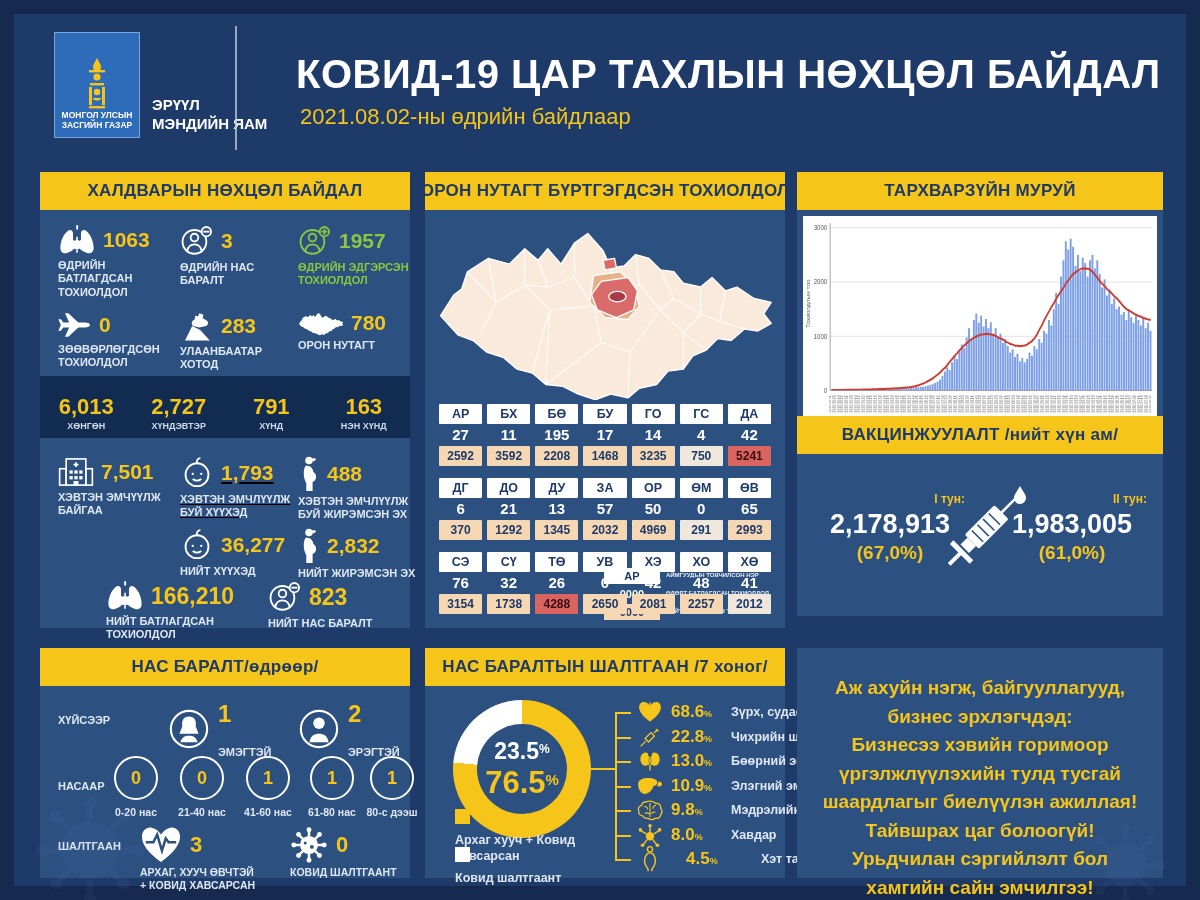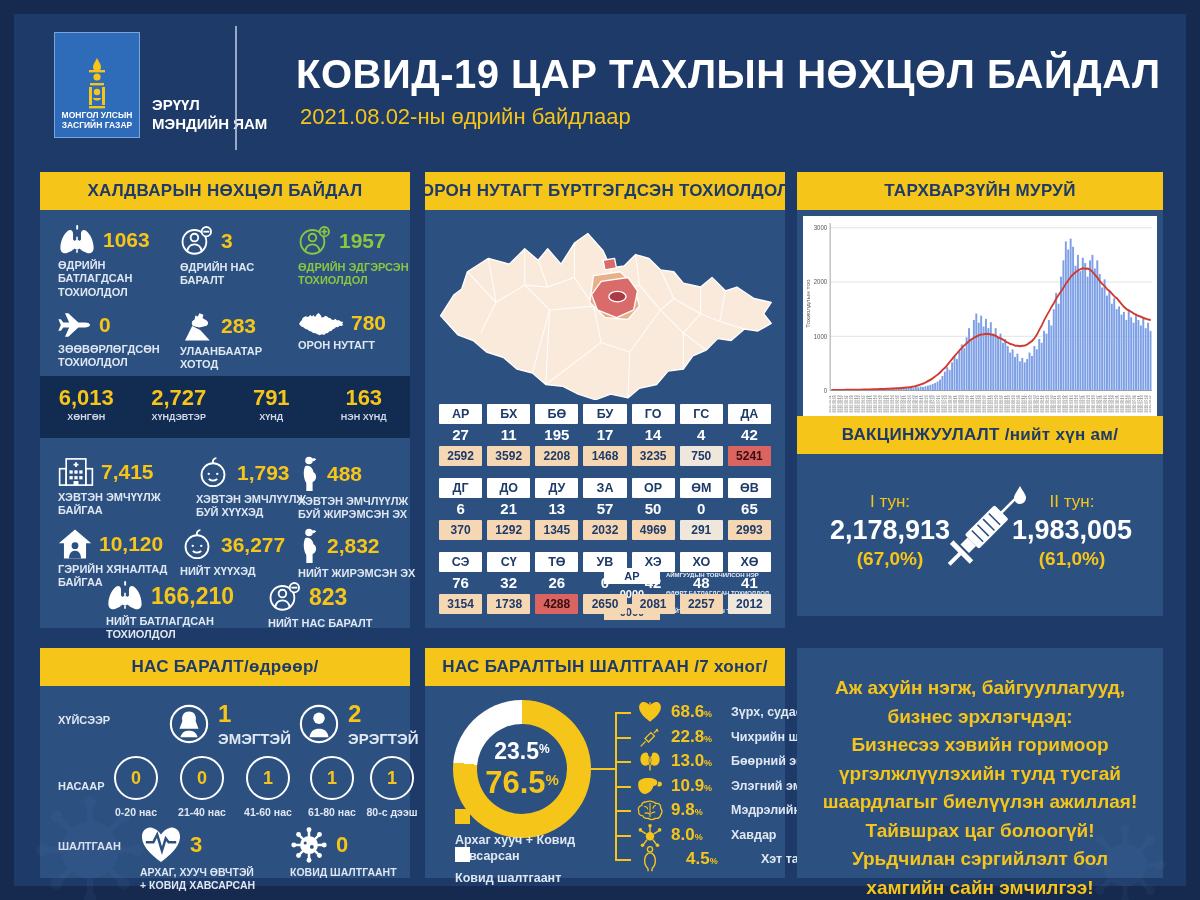--- a/index.html
+++ b/index.html
@@ -27,21 +27,21 @@
   
   .stat{position:absolute;width:118px;}
   .stat-top{display:flex;align-items:center;gap:7px;}
   .icon{display:inline-flex;align-items:center;justify-content:center;color:#fff;}
   .icon svg{display:block;}
   .stat-value{font-weight:bold;font-size:21px;color:var(--yellow);}
   .stat-label{margin-top:3px;font-weight:bold;font-size:11px;line-height:1.22;color:var(--label);}
   .green .stat-value,.green .stat-label{color:var(--green);}
   .green .icon{color:var(--green);}
   .severity{position:absolute;left:0;right:0;background:var(--panel-dark);display:flex;}
-  .sev-item{flex:1;text-align:center;padding-top:9px;}
+  .sev-item{flex:1;text-align:center;padding-top:18px;}
   .sev-value{color:var(--yellow);font-weight:bold;font-size:22px;}
   .sev-label{color:#cfd9ea;font-weight:bold;font-size:9px;margin-top:1px;}
   
   .region-row{position:absolute;left:14px;right:14px;display:grid;grid-template-columns:repeat(7,1fr);gap:5px;}
   .r-cell{text-align:center;}
   .r-code{background:#fff;color:var(--navy);font-weight:bold;font-size:12.5px;padding:3px 0;border-radius:1px;}
   .r-daily{color:#fff;font-weight:bold;font-size:15px;padding:2px 0 3px;}
   .r-total{background:var(--peach);color:var(--navy);font-weight:bold;font-size:12px;padding:3px 0;border-radius:1px;}
   .r-total.red{background:var(--red);color:#3a0d12;}
   .r-total.light{background:var(--peach-light);}
@@ -49,28 +49,28 @@
   .leg-row{display:flex;align-items:center;gap:6px;margin-top:4px;}
   .leg-sample{width:56px;text-align:center;font-weight:bold;font-size:11px;}
   .leg-sample.code{background:#fff;color:var(--navy);padding:2px 0;}
   .leg-sample.daily{color:#fff;}
   .leg-sample.total{background:var(--peach);color:var(--navy);padding:2px 0;}
   .leg-label{font-weight:bold;font-size:6px;line-height:1.3;text-transform:uppercase;}
   
   .chart-box{position:absolute;left:6px;right:6px;top:44px;bottom:6px;background:#fff;}
   
   .dose{position:absolute;text-align:center;}
-  .dose-label{color:var(--yellow);font-weight:normal;font-size:17px;}
+  .dose-label{color:var(--yellow);font-weight:bold;font-size:12px;text-align:right;}
   .dose-value{color:#fff;font-weight:bold;font-size:27px;margin-top:3px;}
   .dose-pct{color:var(--yellow);font-weight:bold;font-size:19px;margin-top:2px;}
   
   .row-label{position:absolute;left:18px;color:var(--label);font-weight:bold;font-size:11px;}
   .sex-item{position:absolute;display:flex;align-items:center;gap:8px;}
   .sex-value{color:var(--yellow);font-weight:bold;font-size:24px;}
-  .sex-label{color:var(--label);font-weight:bold;font-size:15px;margin-top:2px;}
+  .sex-label{color:var(--label);font-weight:bold;font-size:11px;margin-top:18px;}
   .age-item{position:absolute;width:62px;text-align:center;}
   .age-circle{width:44px;height:44px;border:2.5px solid #fff;border-radius:50%;margin:0 auto;
     display:flex;align-items:center;justify-content:center;color:var(--yellow);font-weight:bold;font-size:18px;}
   .age-label{color:var(--label);font-weight:bold;font-size:10.5px;margin-top:6px;line-height:1.2;}
   .cause-item{position:absolute;}
   .cause-top{display:flex;align-items:center;gap:8px;}
   .cause-value{color:var(--yellow);font-weight:bold;font-size:22px;}
   .cause-label{color:var(--label);font-weight:bold;font-size:10.5px;line-height:1.25;margin-top:2px;}
   
   .donut{position:absolute;border-radius:50%;}
@@ -244,25 +244,25 @@
               <rect x="14" y="17" width="4" height="4"></rect>
               <rect x="20" y="17" width="4" height="4"></rect>
               <rect x="26" y="17" width="4" height="4"></rect>
               <rect x="14" y="24" width="4" height="4"></rect>
               <rect x="20" y="24" width="4" height="4"></rect>
               <rect x="26" y="24" width="4" height="4"></rect>
               <rect x="19" y="30" width="6" height="5"></rect>
             </g>
           </svg>
         </span>
-        <div class="stat-value">7,415</div>
+        <div class="stat-value">7,501</div>
       </div>
       <div class="stat-label">ХЭВТЭН ЭМЧҮҮЛЖ БАЙГАА</div>
     </div>
-    <div class="stat" style="left: 156px; top: 284px;">
+    <div class="stat" style="left: 140px; top: 284px; text-decoration: underline;">
       <div class="stat-top">
         <span class="icon">
           <svg width="34" height="34" viewBox="0 0 40 40" fill="none" stroke="currentColor" stroke-width="2.2">
             <circle cx="20" cy="22" r="13.5"></circle>
             <path d="M20 8.5 c-1-3 1-6 4-6"></path>
             <circle cx="15" cy="21" r="1.4" fill="currentColor" stroke="none"></circle>
             <circle cx="25" cy="21" r="1.4" fill="currentColor" stroke="none"></circle>
             <path d="M15 27 c3 2.4 7 2.4 10 0"></path>
           </svg>
         </span>
@@ -275,33 +275,20 @@
         <span class="icon">
           <svg width="22" height="36" viewBox="0 0 24 40" fill="currentColor">
             <circle cx="12" cy="5" r="4.2"></circle>
             <path d="M14 4 c2-2 5-2 6 0 l-3 2z"></path>
             <path d="M8 11 c5-1 8 2 9 7 c4 2 4 9-1 11 l0 10 -7 0 0-9 c-3-5-4-14-1-19z"></path>
           </svg>
         </span>
         <div class="stat-value">488</div>
       </div>
       <div class="stat-label">ХЭВТЭН ЭМЧЛҮҮЛЖ БУЙ ЖИРЭМСЭН ЭХ</div>
-    </div>
-    <div class="stat" style="left: 18px; top: 356px;">
-      <div class="stat-top">
-        <span class="icon">
-          <svg width="34" height="32" viewBox="0 0 40 36" fill="currentColor">
-            <path d="M20 1 39 17 33 17 33 35 7 35 7 17 1 17Z"></path>
-            <circle cx="20" cy="20" r="4" fill="#2c5080"></circle>
-            <path d="M13 35 c0-6 3-9 7-9 s7 3 7 9z" fill="#2c5080"></path>
-          </svg>
-        </span>
-        <div class="stat-value">10,120</div>
-      </div>
-      <div class="stat-label">ГЭРИЙН ХЯНАЛТАД БАЙГАА</div>
     </div>
     <div class="stat" style="left: 140px; top: 356px;">
       <div class="stat-top">
         <span class="icon">
           <svg width="34" height="34" viewBox="0 0 40 40" fill="none" stroke="currentColor" stroke-width="2.2">
             <circle cx="20" cy="22" r="13.5"></circle>
             <path d="M20 8.5 c-1-3 1-6 4-6"></path>
             <circle cx="15" cy="21" r="1.4" fill="currentColor" stroke="none"></circle>
             <circle cx="25" cy="21" r="1.4" fill="currentColor" stroke="none"></circle>
             <path d="M15 27 c3 2.4 7 2.4 10 0"></path>

